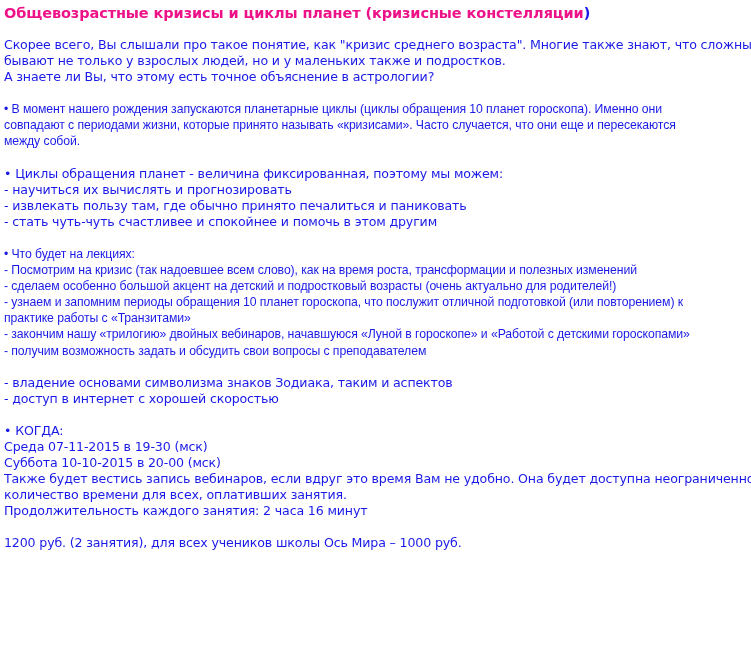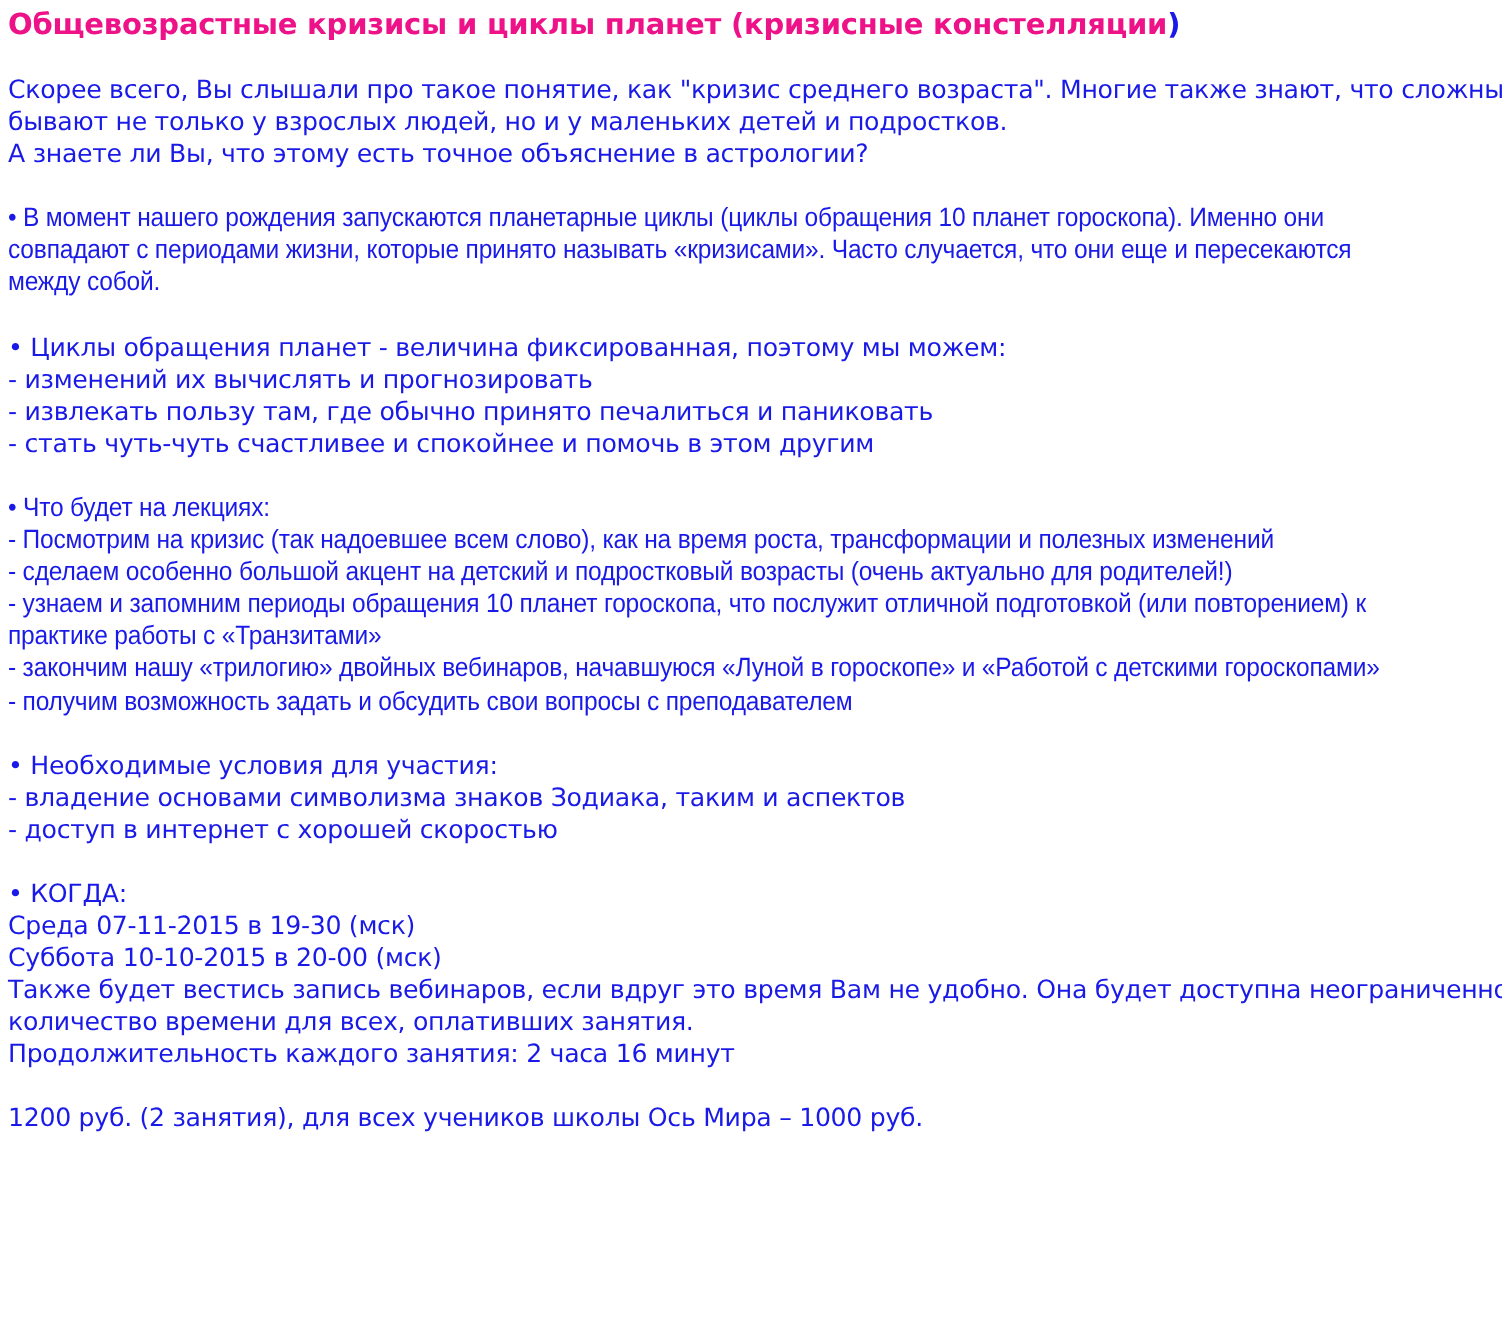--- a/index.html
+++ b/index.html
@@ -89,57 +89,56 @@
 
 <div id="page">
   <div class="doc">
 
     <h1 class="title"><span>Общевозрастные кризисы и циклы планет (кризисные констелляции</span><span class="paren-close">)</span></h1>
 
     <div class="spacer-sm"></div>
 
     <div class="block wide">
       <span class="line">Скорее всего, Вы слышали про такое понятие, как "кризис среднего возраста". Многие также знают, что сложные времена</span>
-      <span class="line">бывают не только у взрослых людей, но и у маленьких детей и подростков.</span>
+      <span class="line">бывают не только у взрослых людей, но и у маленьких также и подростков.</span>
       <span class="line">А знаете ли Вы, что этому есть точное объяснение в астрологии?</span>
     </div>
 
     <div class="spacer"></div>
 
     <div class="block narrow">
       <span class="line bullet-line">• В момент нашего рождения запускаются планетарные циклы (циклы обращения 10 планет гороскопа). Именно они</span>
       <span class="line">совпадают с периодами жизни, которые принято называть «кризисами». Часто случается, что они еще и пересекаются</span>
       <span class="line">между собой.</span>
     </div>
 
     <div class="spacer"></div>
 
     <div class="block wide">
       <span class="line bullet-line">• Циклы обращения планет - величина фиксированная, поэтому мы можем:</span>
-      <span class="line">- изменений их вычислять и прогнозировать</span>
+      <span class="line">- научиться их вычислять и прогнозировать</span>
       <span class="line">- извлекать пользу там, где обычно принято печалиться и паниковать</span>
       <span class="line">- стать чуть-чуть счастливее и спокойнее и помочь в этом другим</span>
     </div>
 
     <div class="spacer"></div>
 
     <div class="block narrow">
       <span class="line bullet-line">• Что будет на лекциях:</span>
       <span class="line">- Посмотрим на кризис (так надоевшее всем слово), как на время роста, трансформации и полезных изменений</span>
       <span class="line">- сделаем особенно большой акцент на детский и подростковый возрасты (очень актуально для родителей!)</span>
       <span class="line">- узнаем и запомним периоды обращения 10 планет гороскопа, что послужит отличной подготовкой (или повторением) к</span>
       <span class="line">практике работы с «Транзитами»</span>
       <span class="line">- закончим нашу «трилогию» двойных вебинаров, начавшуюся «Луной в гороскопе» и «Работой с детскими гороскопами»</span>
       <span class="line">- получим возможность задать и обсудить свои вопросы с преподавателем</span>
     </div>
 
     <div class="spacer"></div>
 
     <div class="block wide">
-      <span class="line bullet-line">• Необходимые условия для участия:</span>
       <span class="line">- владение основами символизма знаков Зодиака, таким и аспектов</span>
       <span class="line">- доступ в интернет с хорошей скоростью</span>
     </div>
 
     <div class="spacer"></div>
 
     <div class="block wide">
       <span class="line bullet-line">• КОГДА:</span>
       <span class="line">Среда 07-11-2015 в 19-30 (мск)</span>
       <span class="line">Суббота 10-10-2015 в 20-00 (мск)</span>

